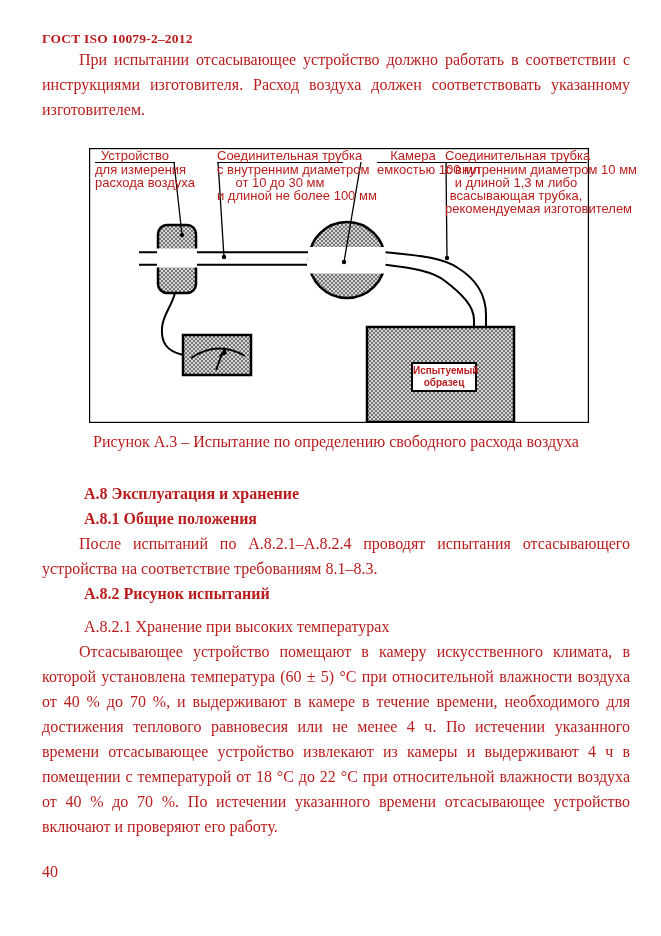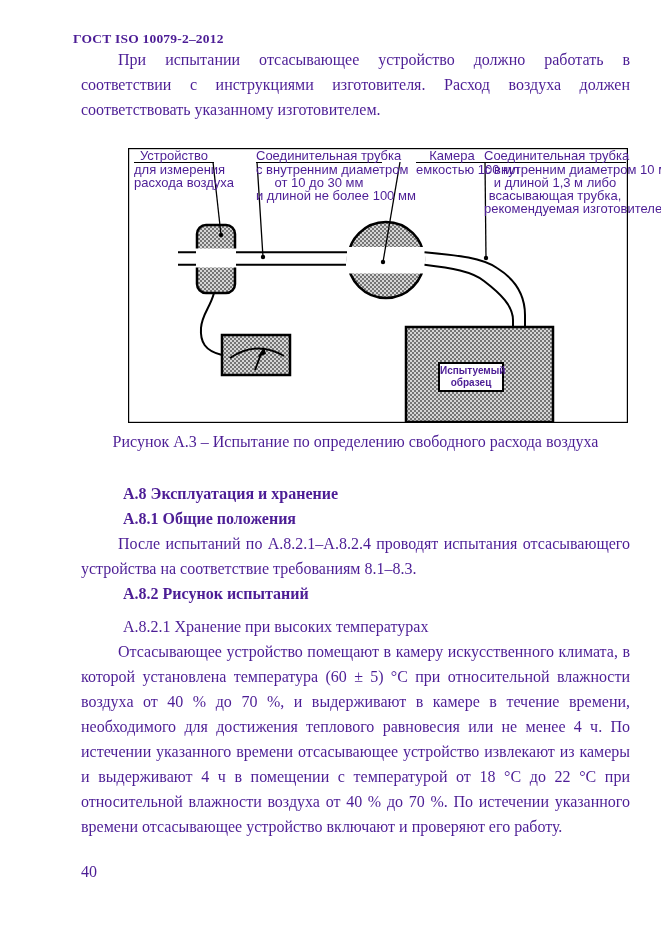--- a/index.html
+++ b/index.html
@@ -1,40 +1,40 @@
 <!DOCTYPE html>
 <html><head>
 <meta charset="utf-8">
 <style>
   html,body{margin:0;padding:0;background:#e8e8e8;}
   .page{
     position:relative;
     width:661px;height:936px;
     background:#ffffff;
-    padding:30px 31px 0 73px;
+    padding:30px 31px 0 42px;
     box-sizing:border-box;
     font-family:"Liberation Serif",serif;
-    color:#4c1d95;
+    color:#b91c1c;
     overflow:hidden;
   }
   .doc-header{font-size:13.5px;font-weight:bold;line-height:17px;letter-spacing:.2px;}
-  .body-text{font-size:16px;line-height:25px;text-align:justify;margin-left:8px;}
+  .body-text{font-size:16px;line-height:25px;text-align:justify;}
   p.para{margin:0;text-indent:37px;}
   .p1{margin-top:15px;}
   .figure{position:relative;width:500px;height:275px;margin:26px 0 0 47px;}
   .figure svg{position:absolute;left:0;top:0;}
   .fig-label{
     position:absolute;top:1px;
     font-family:"Liberation Sans",sans-serif;
     font-size:13px;line-height:13px;text-align:center;
   }
   .flt{display:block;border-bottom:1.2px solid #000;padding-bottom:0;white-space:pre;}
   .flb{display:block;white-space:pre;}
   .specimen-label{
-    position:absolute;left:310px;top:214px;width:66px;height:30px;
+    position:absolute;left:322px;top:214px;width:66px;height:30px;
     background:#fff;border:2px solid #000;box-sizing:border-box;
     font-family:"Liberation Sans",sans-serif;font-weight:bold;
     font-size:10px;line-height:12px;text-align:center;white-space:pre;
     padding-top:1px;
   }
   .fig-caption{text-align:center;line-height:25px;margin-top:6px;}
   .h{font-weight:bold;padding-left:42px;margin:0;}
   .h-a8{margin-top:27px;}
   .h-plain{font-weight:normal;padding-left:42px;margin:0;}
   .h-a821{margin-top:8px;}

